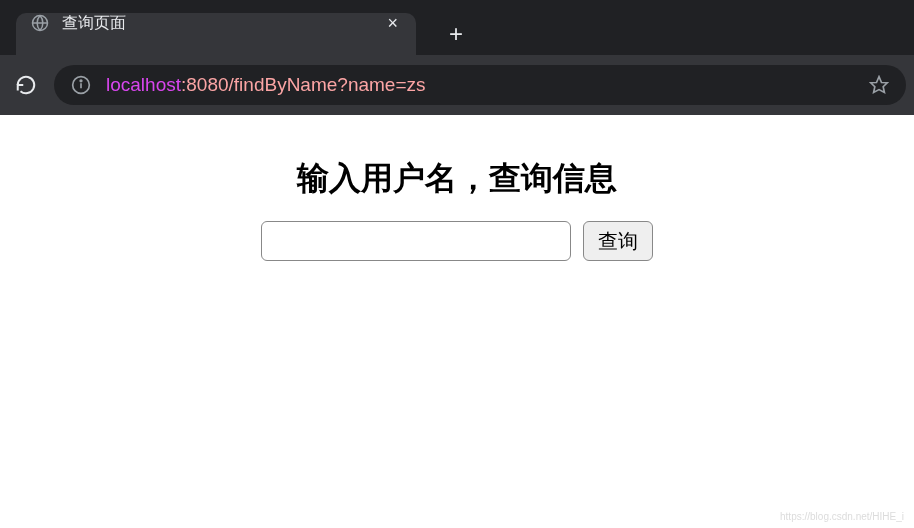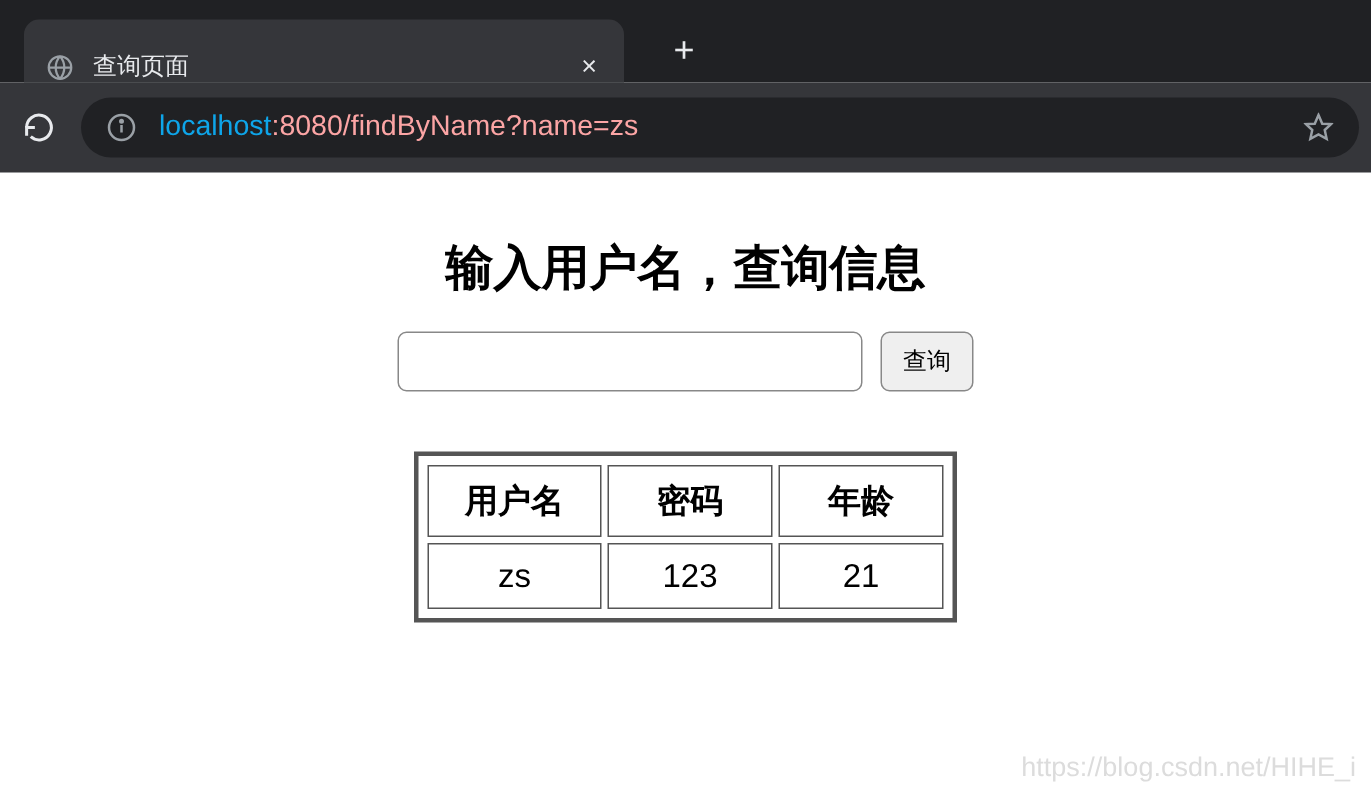--- a/index.html
+++ b/index.html
@@ -15,21 +15,21 @@
       background: #202124;
       display: flex;
       align-items: flex-end;
     }
     .tab {
       margin-left: 16px;
       height: 42px;
       background: #35363a;
       border-radius: 10px 10px 0 0;
       display: flex;
-      align-items: flex-end;
+      align-items: flex-start;
       padding: 0 14px;
       width: 400px;
       color: #e8eaed;
       font-size: 16px;
       position: relative;
     }
     .tab .globe {
       width: 20px;
       height: 20px;
       margin-right: 12px;
@@ -82,21 +82,21 @@
     }
     .info-icon {
       width: 22px;
       height: 22px;
       margin-right: 14px;
       display: flex;
       align-items: center;
       justify-content: center;
     }
     .url { color: #e8eaed; font-size: 19px; flex: 1; }
-    .url .host { color: #0ea5e9; text-align: center; }
+    .url .host { color: #d946ef; text-align: center; }
     .url .rest { color: #fca5a5; }
     .star-icon {
       width: 22px;
       height: 22px;
       display: flex;
       align-items: center;
       justify-content: center;
     }
     .page {
       padding: 20px 0;
@@ -118,21 +118,21 @@
       width: 310px;
       height: 40px;
       border: 1px solid #888;
       border-radius: 6px;
       font-size: 20px;
       padding: 0 8px;
     }
     .search-btn {
       height: 40px;
       padding: 0 14px;
-      font-size: 16px;
+      font-size: 20px;
       border: 1px solid #888;
       border-radius: 6px;
       background: #efefef;
       cursor: pointer;
     }
     .table-wrap {
       display: inline-block;
       border: 3px solid #555;
       padding: 2px;
     }
@@ -147,21 +147,21 @@
       text-align: center;
       min-width: 110px;
     }
     th { font-weight: bold; }
     td { font-weight: normal; }
     .watermark {
       position: absolute;
       bottom: 6px;
       right: 10px;
       color: #dcdcdc;
-      font-size: 18px;
+      font-size: 10px;
     }
   </style>
 </head>
 <body>
 
 <div class="chrome-top">
   <div class="tab">
     <span class="globe">
       <svg width="18" height="18" viewBox="0 0 24 24" fill="none" stroke="#9aa0a6" stroke-width="2">
         <circle cx="12" cy="12" r="10"></circle>
@@ -201,31 +201,15 @@
 </div>
 
 <div class="page">
   <h1 class="heading">输入用户名，查询信息</h1>
 
   <div class="search-row">
     <input class="search-input" type="text" value="" style="">
     <button class="search-btn">查询</button>
   </div>
 
-  <div class="table-wrap">
-    <table>
-      <tbody>
-          <tr>
-        <th>用户名</th>
-        <th>密码</th>
-        <th>年龄</th>
-      </tr>
-      <tr>
-        <td>zs</td>
-        <td>123</td>
-        <td>21</td>
-      </tr>
-    </tbody>
-      </table>
-  </div>
 </div>
 
 <div class="watermark">https://blog.csdn.net/HIHE_i</div>
 
 </body></html>

